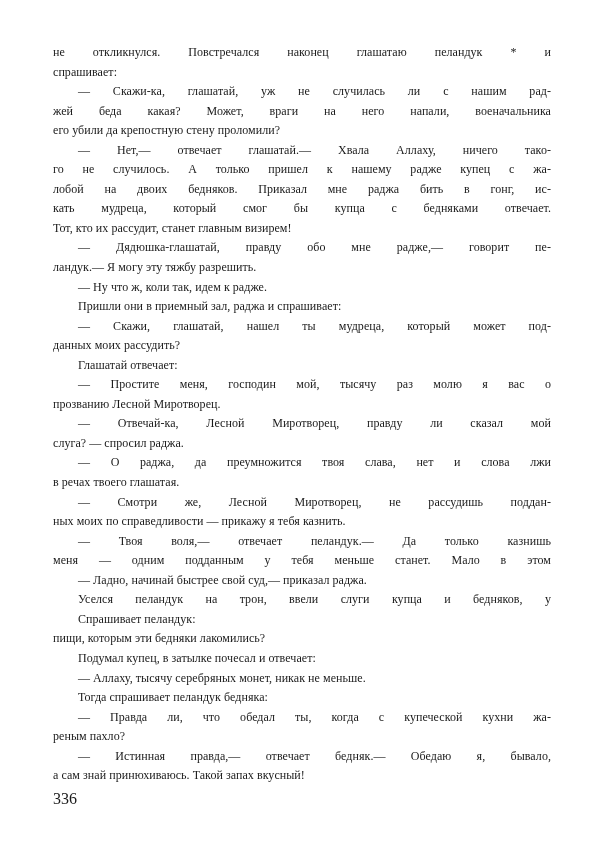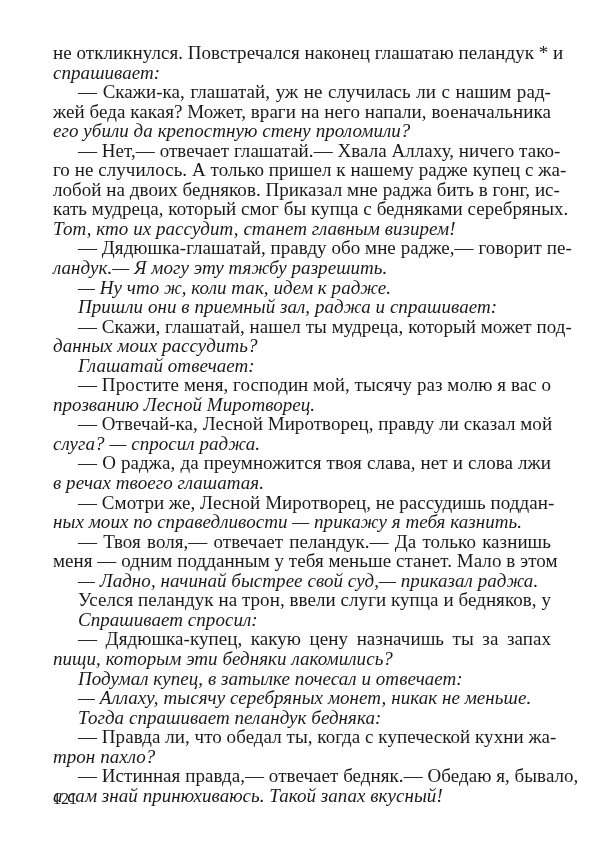--- a/index.html
+++ b/index.html
@@ -18,32 +18,31 @@
     .page {
       position: absolute;
       left: 53px;
       top: 43px;
       width: 498px;
     }
     .line {
       display: block;
       height: 19.55px;
       line-height: 19.55px;
-      font-size: 19px;
+      font-size: 12px;
       white-space: nowrap;
       text-align: justify;
       text-align-last: justify;
       letter-spacing: 0.05px;
     }
     .line.indent {
       padding-left: 25px;
     }
     .line.last {
       text-align-last: left;
-      font-style: italic;
     }
     .page-number {
       position: absolute;
       left: 53px;
       top: 789px;
       font-size: 16px;
       line-height: 20px;
       font-family: "Liberation Serif", "DejaVu Serif", serif;
       color: #1a1a1a;
     }
@@ -53,46 +52,45 @@
 
 <div class="page">
   <span class="line">не откликнулся. Повстречался наконец глашатаю пеландук * и</span>
   <span class="line last">спрашивает:</span>
   <span class="line indent">— Скажи-ка, глашатай, уж не случилась ли с нашим рад-</span>
   <span class="line">жей беда какая? Может, враги на него напали, военачальника</span>
   <span class="line last">его убили да крепостную стену проломили?</span>
   <span class="line indent">— Нет,— отвечает глашатай.— Хвала Аллаху, ничего тако-</span>
   <span class="line">го не случилось. А только пришел к нашему радже купец с жа-</span>
   <span class="line">лобой на двоих бедняков. Приказал мне раджа бить в гонг, ис-</span>
-  <span class="line">кать мудреца, который смог бы купца с бедняками серебряных.</span>
+  <span class="line">кать мудреца, который смог бы купца с бедняками отвечает.</span>
   <span class="line last">Тот, кто их рассудит, станет главным визирем!</span>
   <span class="line indent">— Дядюшка-глашатай, правду обо мне радже,— говорит пе-</span>
   <span class="line last">ландук.— Я могу эту тяжбу разрешить.</span>
   <span class="line indent last">— Ну что ж, коли так, идем к радже.</span>
   <span class="line indent last">Пришли они в приемный зал, раджа и спрашивает:</span>
   <span class="line indent">— Скажи, глашатай, нашел ты мудреца, который может под-</span>
   <span class="line last">данных моих рассудить?</span>
   <span class="line indent last">Глашатай отвечает:</span>
   <span class="line indent">— Простите меня, господин мой, тысячу раз молю я вас о</span>
   <span class="line last">прозванию Лесной Миротворец.</span>
   <span class="line indent">— Отвечай-ка, Лесной Миротворец, правду ли сказал мой</span>
   <span class="line last">слуга? — спросил раджа.</span>
   <span class="line indent">— О раджа, да преумножится твоя слава, нет и слова лжи</span>
   <span class="line last">в речах твоего глашатая.</span>
   <span class="line indent">— Смотри же, Лесной Миротворец, не рассудишь поддан-</span>
   <span class="line last">ных моих по справедливости — прикажу я тебя казнить.</span>
   <span class="line indent">— Твоя воля,— отвечает пеландук.— Да только казнишь</span>
   <span class="line">меня — одним подданным у тебя меньше станет. Мало в этом</span>
   <span class="line indent last">— Ладно, начинай быстрее свой суд,— приказал раджа.</span>
   <span class="line indent">Уселся пеландук на трон, ввели слуги купца и бедняков, у</span>
-  <span class="line indent last">Спрашивает спросил:</span>
-  <span class="line indent">— Дядюшка-купец, какую цену назначишь ты за запах</span>
+  <span class="line indent last">Спрашивает пеландук:</span>
   <span class="line last">пищи, которым эти бедняки лакомились?</span>
   <span class="line indent last">Подумал купец, в затылке почесал и отвечает:</span>
   <span class="line indent last">— Аллаху, тысячу серебряных монет, никак не меньше.</span>
   <span class="line indent last">Тогда спрашивает пеландук бедняка:</span>
   <span class="line indent">— Правда ли, что обедал ты, когда с купеческой кухни жа-</span>
-  <span class="line last">трон пахло?</span>
+  <span class="line last">реным пахло?</span>
   <span class="line indent">— Истинная правда,— отвечает бедняк.— Обедаю я, бывало,</span>
   <span class="line last">а сам знай принюхиваюсь. Такой запах вкусный!</span>
 </div>
 
-<div class="page-number">121</div>
+<div class="page-number">336</div>
 
 </body></html>

